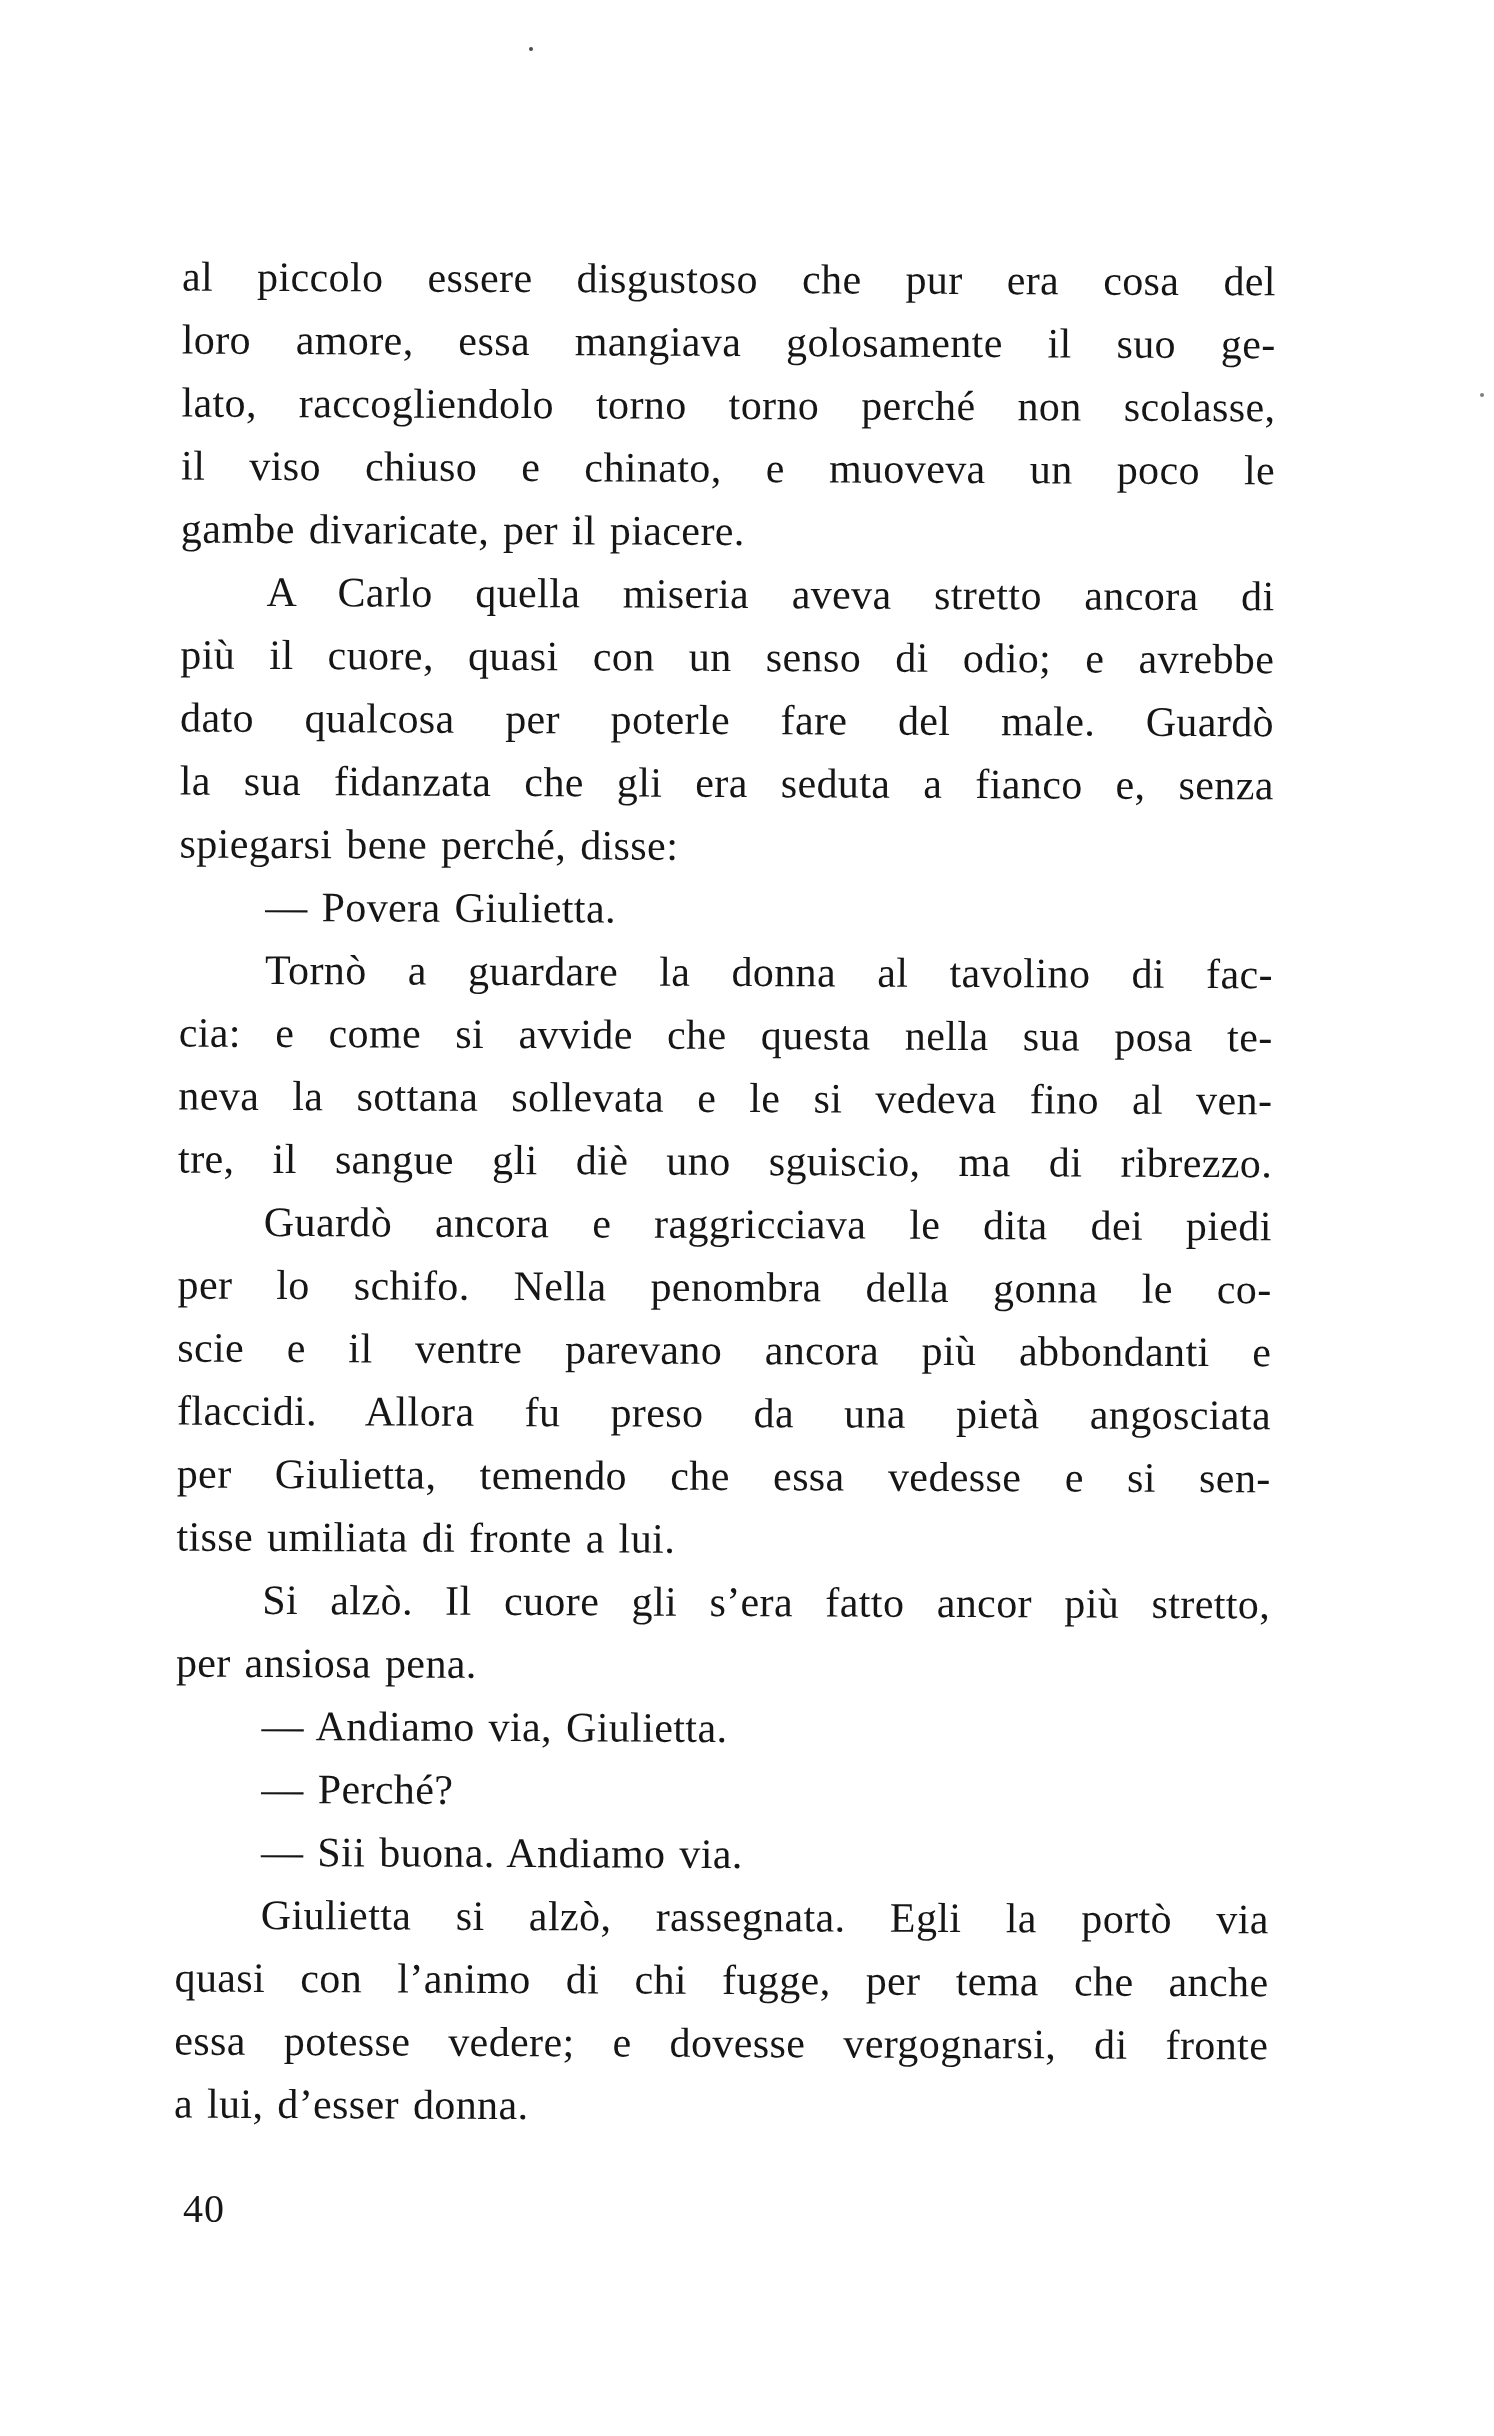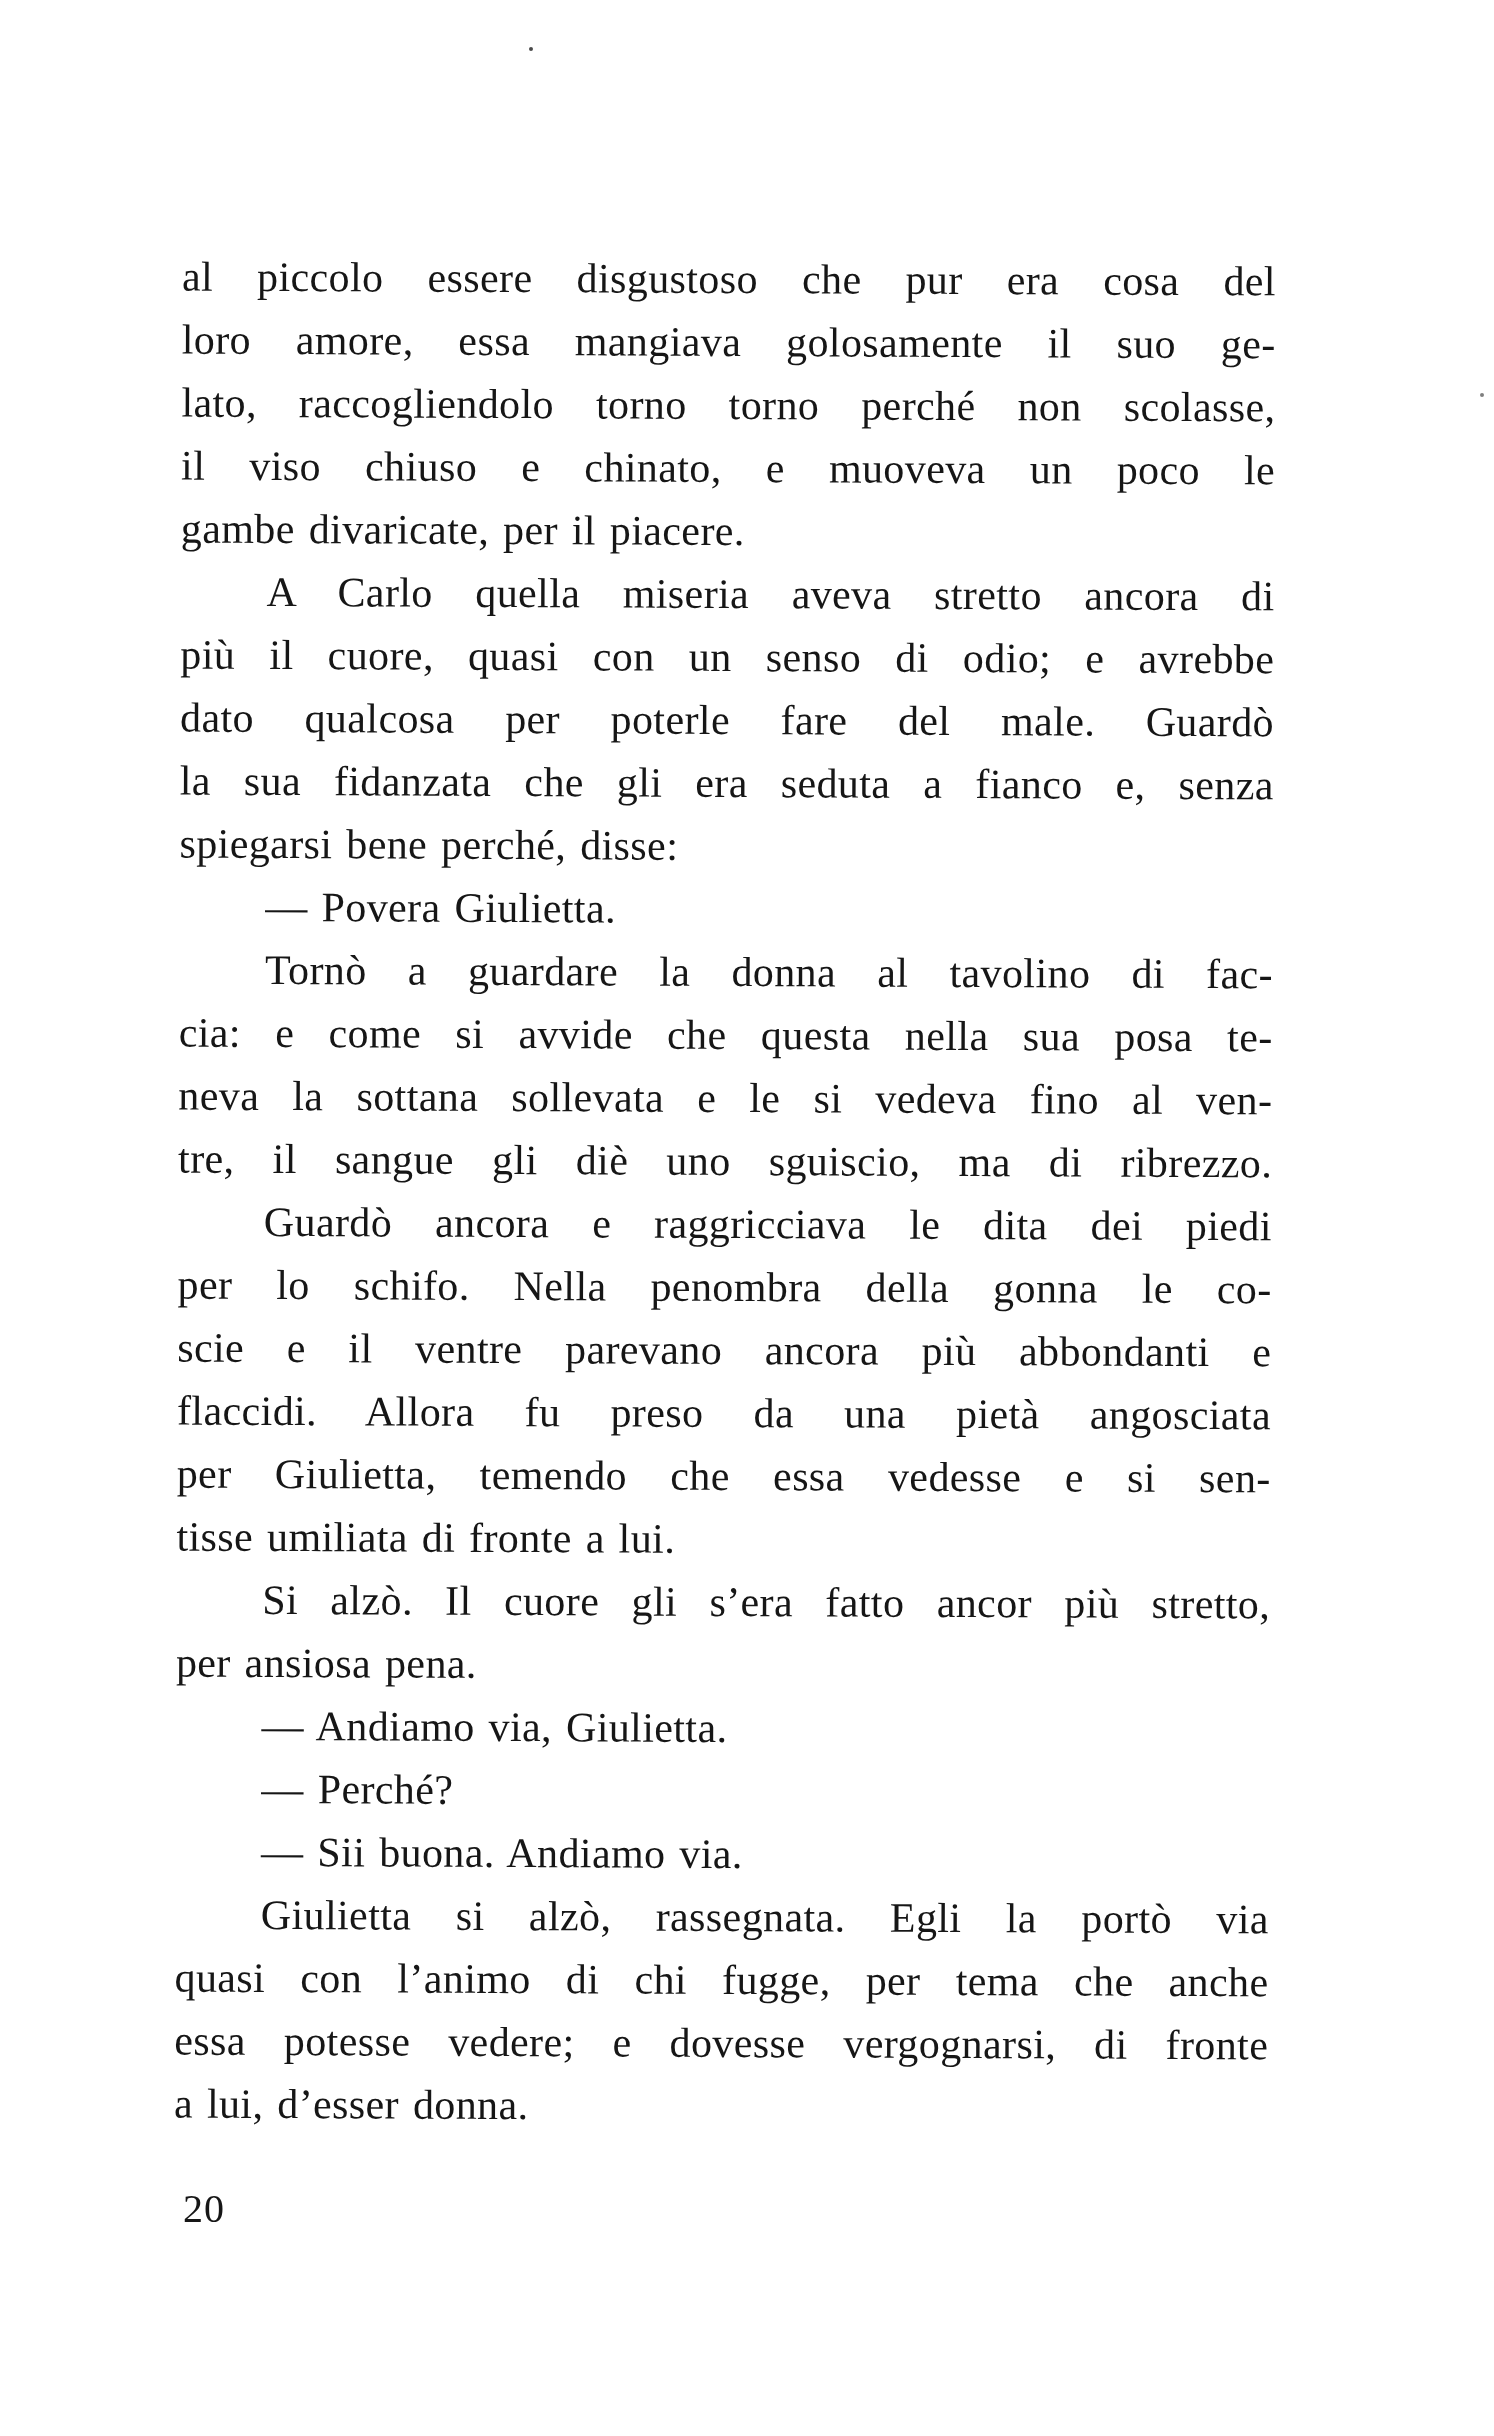--- a/index.html
+++ b/index.html
@@ -85,16 +85,16 @@
       <div class="line just ind">Si alzò. Il cuore gli s’era fatto ancor più stretto,</div>
       <div class="line">per ansiosa pena.</div>
       <div class="line ind">— Andiamo via, Giulietta.</div>
       <div class="line ind">— Perché?</div>
       <div class="line ind">— Sii buona. Andiamo via.</div>
       <div class="line just ind">Giulietta si alzò, rassegnata. Egli la portò via</div>
       <div class="line just">quasi con l’animo di chi fugge, per tema che anche</div>
       <div class="line just">essa potesse vedere; e dovesse vergognarsi, di fronte</div>
       <div class="line">a lui, d’esser donna.</div>
     </div>
-  <div class="page-number">20</div>
+  <div class="page-number">40</div>
   <div class="speck s1"></div>
   <div class="speck s2"></div>
 </div>
 
 </body></html>

